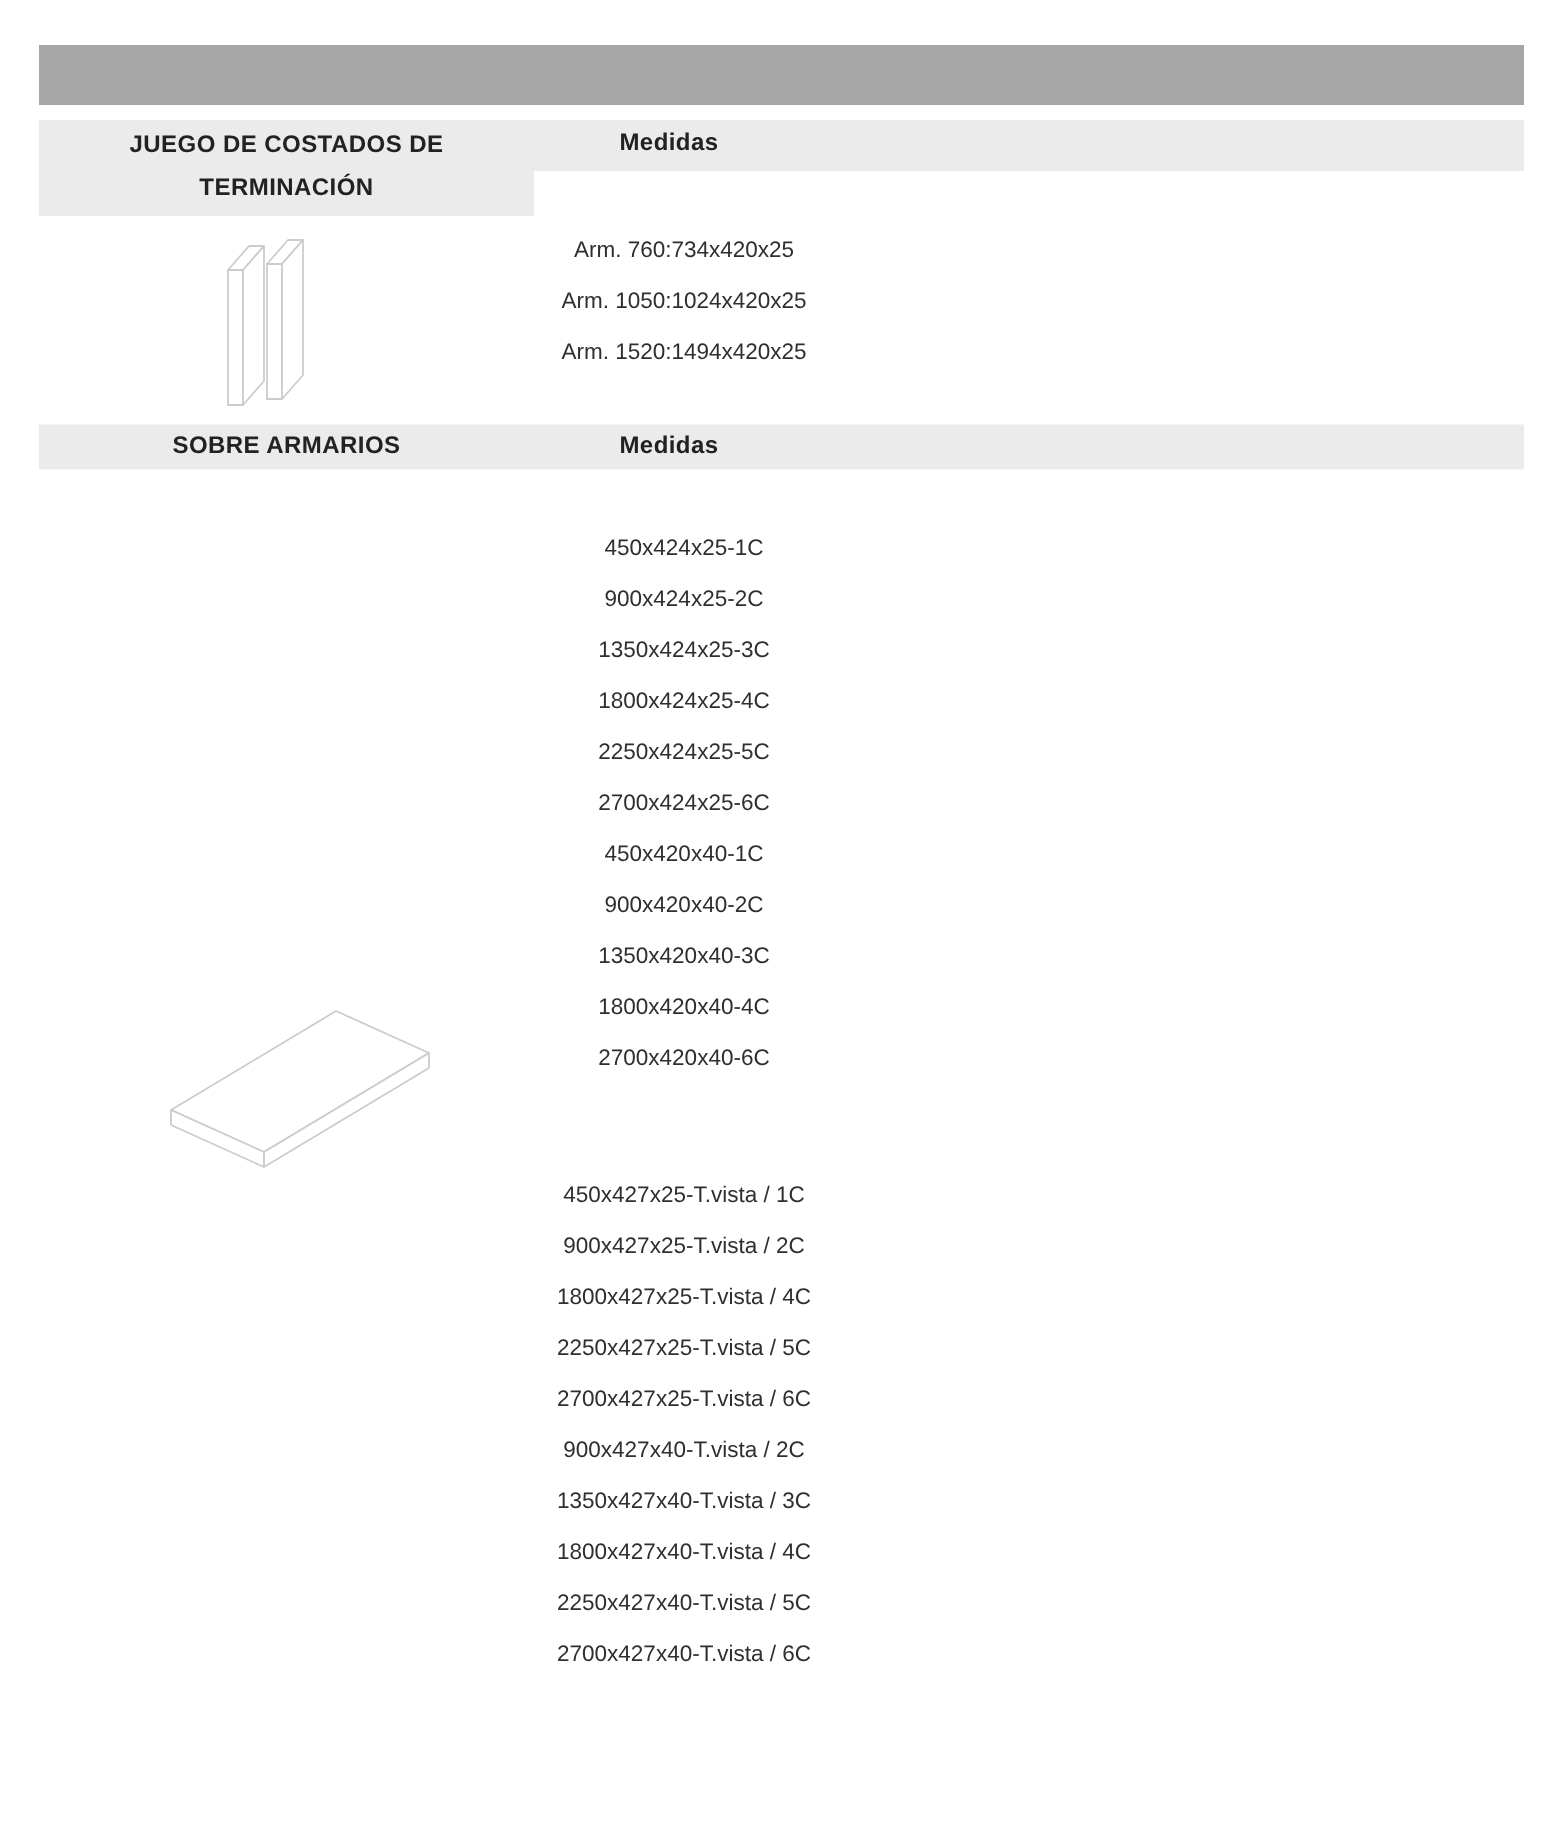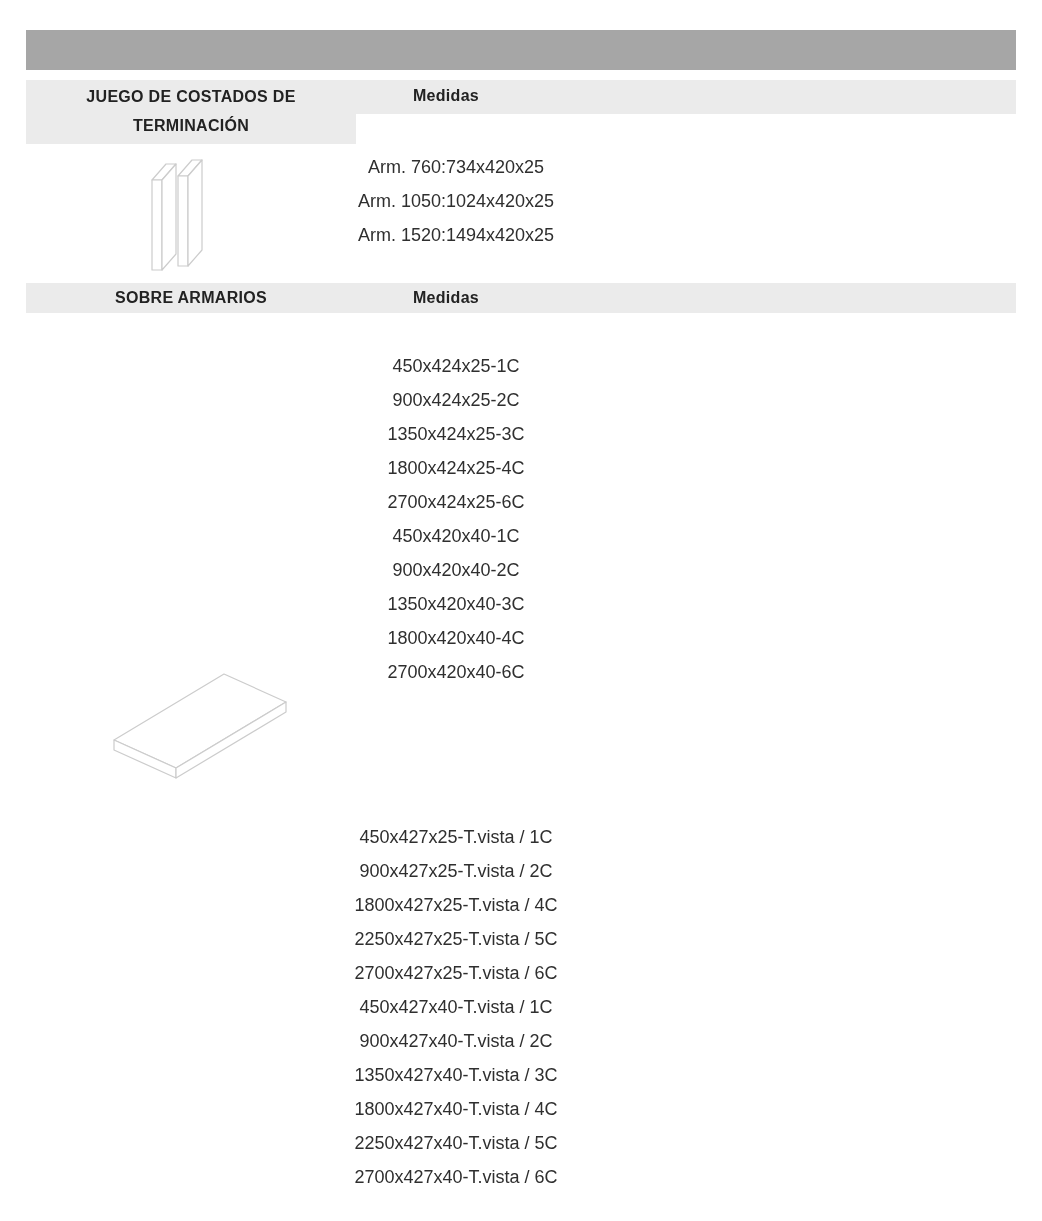--- a/index.html
+++ b/index.html
@@ -106,37 +106,37 @@
     width: 180px;
     text-align: center;
   }
 
   .list-col {
     position: absolute;
     width: 430px;
     text-align: center;
   }
   .list-col .row {
-    font-size: 18px;
+    font-size: 15px;
     color: #2f2f2f;
     line-height: 34px;
     white-space: nowrap;
   }
 
   #list-costados {
     left: 241px;
     top: 150px;
   }
   #list-sobre-a {
     left: 241px;
     top: 349px;
   }
   #list-sobre-b {
     left: 241px;
-    top: 820px;
+    top: 780px;
   }
 
   
   .drawing {
     position: absolute;
   }
   #drawing-costados {
     left: 120px;
     top: 152px;
     width: 200px;
@@ -195,35 +195,35 @@
         <polygon points="76,102 186,36 186,46 76,112"></polygon>
       </g>
     </svg>
   </div>
 
   <div class="list-col" id="list-sobre-a">
     <div class="row">450x424x25-1C</div>
     <div class="row">900x424x25-2C</div>
     <div class="row">1350x424x25-3C</div>
     <div class="row">1800x424x25-4C</div>
+    <div class="row">2250x424x25-5C</div>
     <div class="row">2700x424x25-6C</div>
     <div class="row">450x420x40-1C</div>
     <div class="row">900x420x40-2C</div>
     <div class="row">1350x420x40-3C</div>
     <div class="row">1800x420x40-4C</div>
     <div class="row">2700x420x40-6C</div>
   </div>
 
   <div class="list-col" id="list-sobre-b">
     <div class="row">450x427x25-T.vista / 1C</div>
     <div class="row">900x427x25-T.vista / 2C</div>
     <div class="row">1800x427x25-T.vista / 4C</div>
     <div class="row">2250x427x25-T.vista / 5C</div>
     <div class="row">2700x427x25-T.vista / 6C</div>
-    <div class="row">450x427x40-T.vista / 1C</div>
     <div class="row">900x427x40-T.vista / 2C</div>
     <div class="row">1350x427x40-T.vista / 3C</div>
     <div class="row">1800x427x40-T.vista / 4C</div>
     <div class="row">2250x427x40-T.vista / 5C</div>
     <div class="row">2700x427x40-T.vista / 6C</div>
   </div>
 
 </div>
 
 </body></html>

